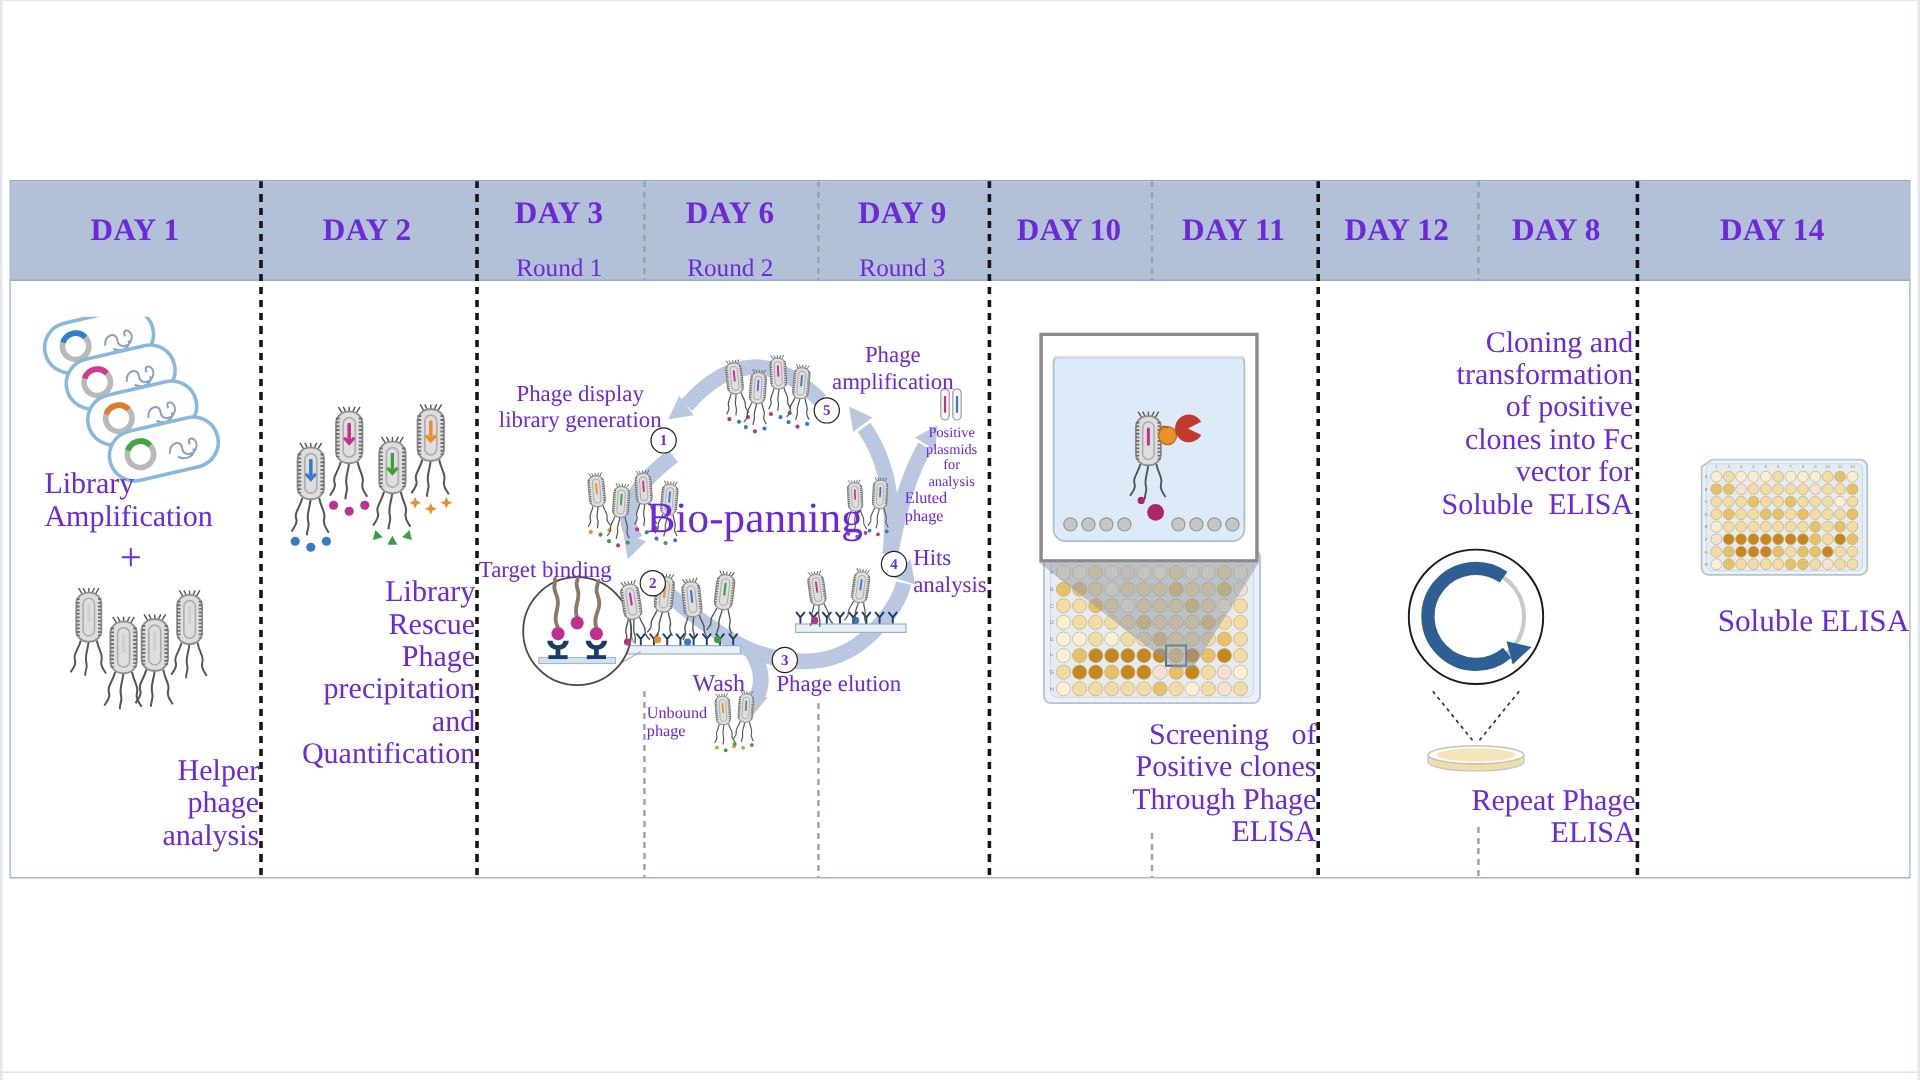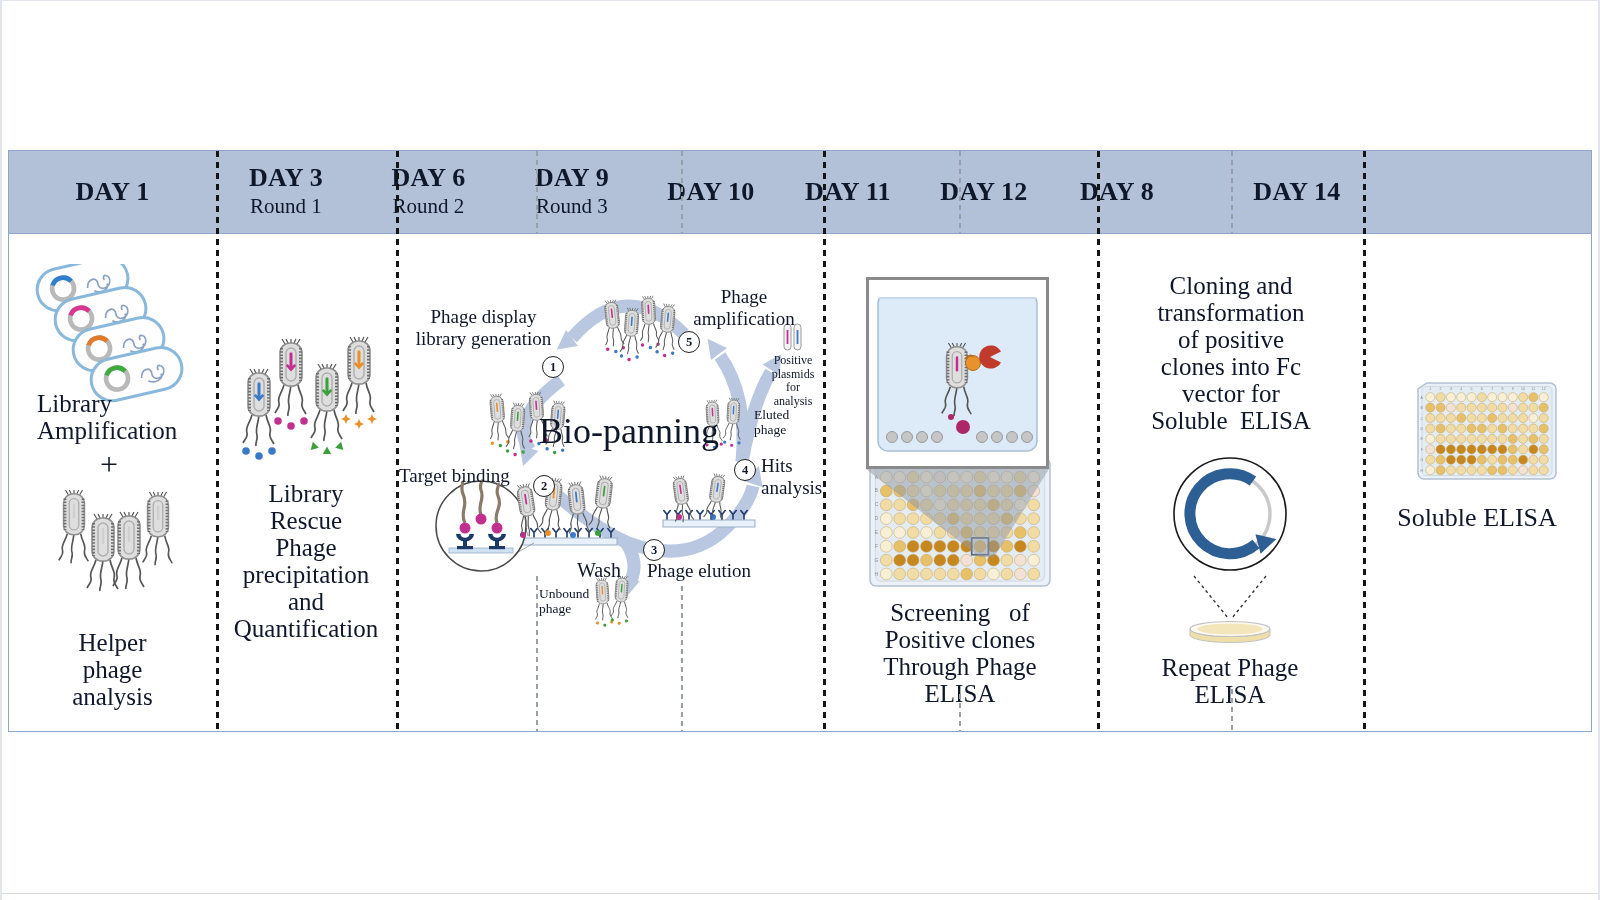--- a/index.html
+++ b/index.html
@@ -1,30 +1,30 @@
 <!DOCTYPE html>
 <html><head>
 <meta charset="utf-8">
 <style>
   html,body{margin:0;padding:0;background:#fff;}
   .canvas{position:relative;width:1600px;height:900px;background:#fff;overflow:hidden;
-          font-family:"Liberation Serif","DejaVu Serif",serif;color:#0f172a;}
+          font-family:"Liberation Serif","DejaVu Serif",serif;color:#6d28d9;}
   .edge{position:absolute;background:#e2e6ec;}
   .abs{position:absolute;}
   .table{position:absolute;left:8px;top:150px;width:1582px;height:580px;border:1.5px solid #8ea6c8;background:#fff;}
   .thead{position:relative;height:82px;background:#b3c1d8;border-bottom:1.5px solid #8ea6c8;display:flex;z-index:1;}
   .th{text-align:center;}
   .day-label{font-weight:bold;font-size:26px;margin-top:26px;letter-spacing:.3px;}
   .th.has-sub .day-label{margin-top:12px;}
-  .sub-label{font-size:21px;margin-top:1px;}
+  .sub-label{font-size:21px;margin-top:18px;}
   .tbody{position:relative;height:496px;background:#fff;}
   .divider{position:absolute;z-index:3;}
   .div-major{width:3px;background:repeating-linear-gradient(to bottom,#151515 0 6px,transparent 6px 11px);}
   .div-minor{width:2px;background:repeating-linear-gradient(to bottom,#9aa0a8 0 5px,transparent 5px 9px);}
-  .cap{font-size:25px;line-height:27px;white-space:pre-line;text-align:center;}
+  .cap{font-size:25px;line-height:27px;white-space:pre-line;text-align:right;}
   .cap-left{text-align:left;}
   .ml{font-size:19px;line-height:21.5px;white-space:pre-line;}
   .sl{font-size:13.5px;line-height:15px;white-space:pre-line;}
   .cnum{position:absolute;width:20px;height:20px;border:1.4px solid #222;border-radius:50%;background:#fff;
         font-size:12.5px;font-weight:bold;text-align:center;line-height:20px;z-index:6;}
   .title-big{font-size:36px;text-align:center;}
   .center{text-align:center;}
   svg{display:block;}
   .funnel{background:rgba(144,152,163,.5);}
 </style>
@@ -60,20 +60,23 @@
   <div class="edge" style="left:0;top:893px;width:1600px;height:1px;background:#d9d9d9"></div>
   <div class="edge" style="left:0;top:0;width:2px;height:900px"></div>
   <div class="edge" style="left:1598px;top:0;width:2px;height:900px"></div>
 
   <div class="table">
 
     <div class="thead">
       <div class="th" style="width:207px">
           <div class="day-label">DAY 1</div>
         </div>
+      <div class="th" style="width:180px">
+          <div class="day-label">DAY 2</div>
+        </div>
       <div class="th has-sub" style="width:140px">
           <div class="day-label">DAY 3</div>
           <div class="sub-label">Round 1</div>
         </div>
       <div class="th has-sub" style="width:145px">
           <div class="day-label">DAY 6</div>
           <div class="sub-label">Round 2</div>
         </div>
       <div class="th has-sub" style="width:142px">
           <div class="day-label">DAY 9</div>
@@ -360,21 +363,21 @@
             <g transform="translate(274,242) scale(0.6) rotate(-8 20 40)">
               <use href="#phage" style="color:#c2308f"></use>
             </g>
             <g transform="translate(308,240) scale(0.6) rotate(8 20 40)">
               <use href="#phage" style="color:#3a79c8"></use>
             </g>
           </g>
       </svg>
 
       <div class="abs title-big" style="left:500px;top:176px;width:240px">Bio-panning</div>
-      <div class="abs ml center" style="left:392px;top:72px;width:165px">Phage display
+      <div class="abs ml center" style="left:392px;top:84px;width:165px">Phage display
 library generation</div>
       <div class="abs ml center" style="left:655px;top:52px;width:160px">Phage
 amplification</div>
       <div class="abs ml" style="left:390px;top:231px;width:130px">Target binding</div>
       <div class="abs ml" style="left:638px;top:326px;width:140px">Phage elution</div>
       <div class="abs ml" style="left:752px;top:221px;width:75px">Hits
 analysis</div>
       <div class="abs sl center" style="left:748px;top:120px;width:72px;font-size:12px;line-height:13.5px">Positive
 plasmids
 for

